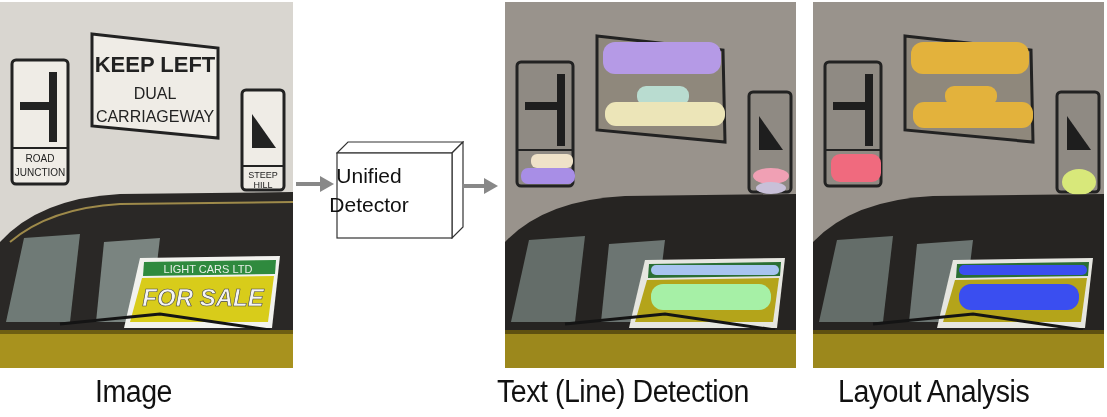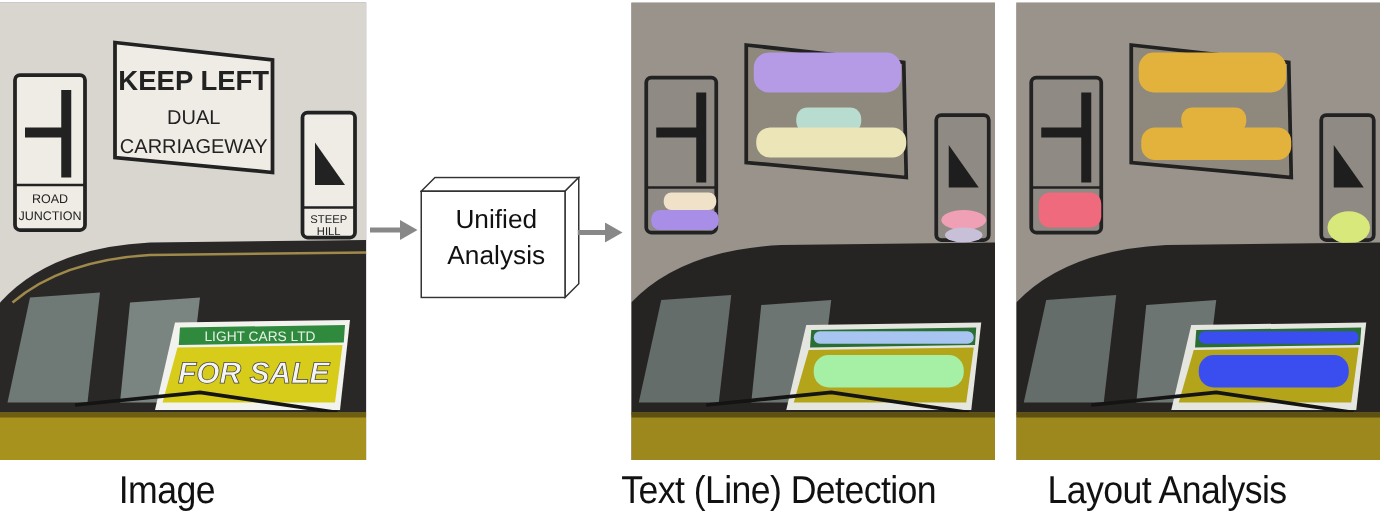--- a/index.html
+++ b/index.html
@@ -2,21 +2,21 @@
 <html><head>
 <meta charset="utf-8">
 <style>
   html,body{margin:0;padding:0;background:#ffffff;}
   body{width:1107px;height:417px;position:relative;overflow:hidden;font-family:"Liberation Sans",sans-serif;}
   .panel{position:absolute;top:2px;height:366px;overflow:hidden;background:#9a948a;}
   .panel svg{display:block;width:100%;height:100%;}
   .caption{position:absolute;top:374px;font-family:"Liberation Sans",sans-serif;font-size:31px;color:#111;letter-spacing:-0.5px;white-space:nowrap;transform:scaleX(0.92);transform-origin:left top;}
   .arrow{position:absolute;}
   .box3d{position:absolute;left:336px;top:141px;width:128px;height:98px;}
-  .box-label{position:absolute;left:348px;top:161px;width:98px;text-align:center;font-size:21px;line-height:29px;color:#111;}
+  .box-label{position:absolute;left:320px;top:161px;width:98px;text-align:center;font-size:21px;line-height:29px;color:#111;}
 </style>
 </head>
 <body>
 
 <div class="panel" style="left:0;width:293px;">
   <svg viewBox="0 0 293 366">
     <rect width="293" height="366" fill="#d9d6d0"></rect>
 
     <rect x="12" y="58" width="56" height="124" rx="4" fill="#efece6" stroke="#222" stroke-width="3"></rect>
     <line x1="12" y1="146" x2="68" y2="146" stroke="#222" stroke-width="2"></line>
@@ -59,21 +59,21 @@
   <polygon points="24,0 38,8 24,16" fill="#888"></polygon>
 </svg>
 
 <svg class="box3d" viewBox="0 0 128 98">
   <polygon points="1,12 12,1 127,1 116,12" fill="#fff" stroke="#333" stroke-width="1.2"></polygon>
   <polygon points="116,12 127,1 127,86 116,97" fill="#fff" stroke="#333" stroke-width="1.2"></polygon>
   <rect x="1" y="12" width="115" height="85" fill="#fff" stroke="#333" stroke-width="1.2"></rect>
 </svg>
 <div class="box-label">
   <div>Unified</div>
-  <div>Analysis</div>
+  <div>Detector</div>
 </div>
 
 <svg class="arrow" style="left:462px;top:178px;width:38px;height:16px;" viewBox="0 0 38 16">
   <rect x="0" y="6" width="24" height="4" fill="#888"></rect>
   <polygon points="22,0 36,8 22,16" fill="#888"></polygon>
 </svg>
 
 <div class="panel" style="left:505px;width:291px;">
   <svg viewBox="0 0 291 366">
     <rect width="291" height="366" fill="#99938c"></rect>

